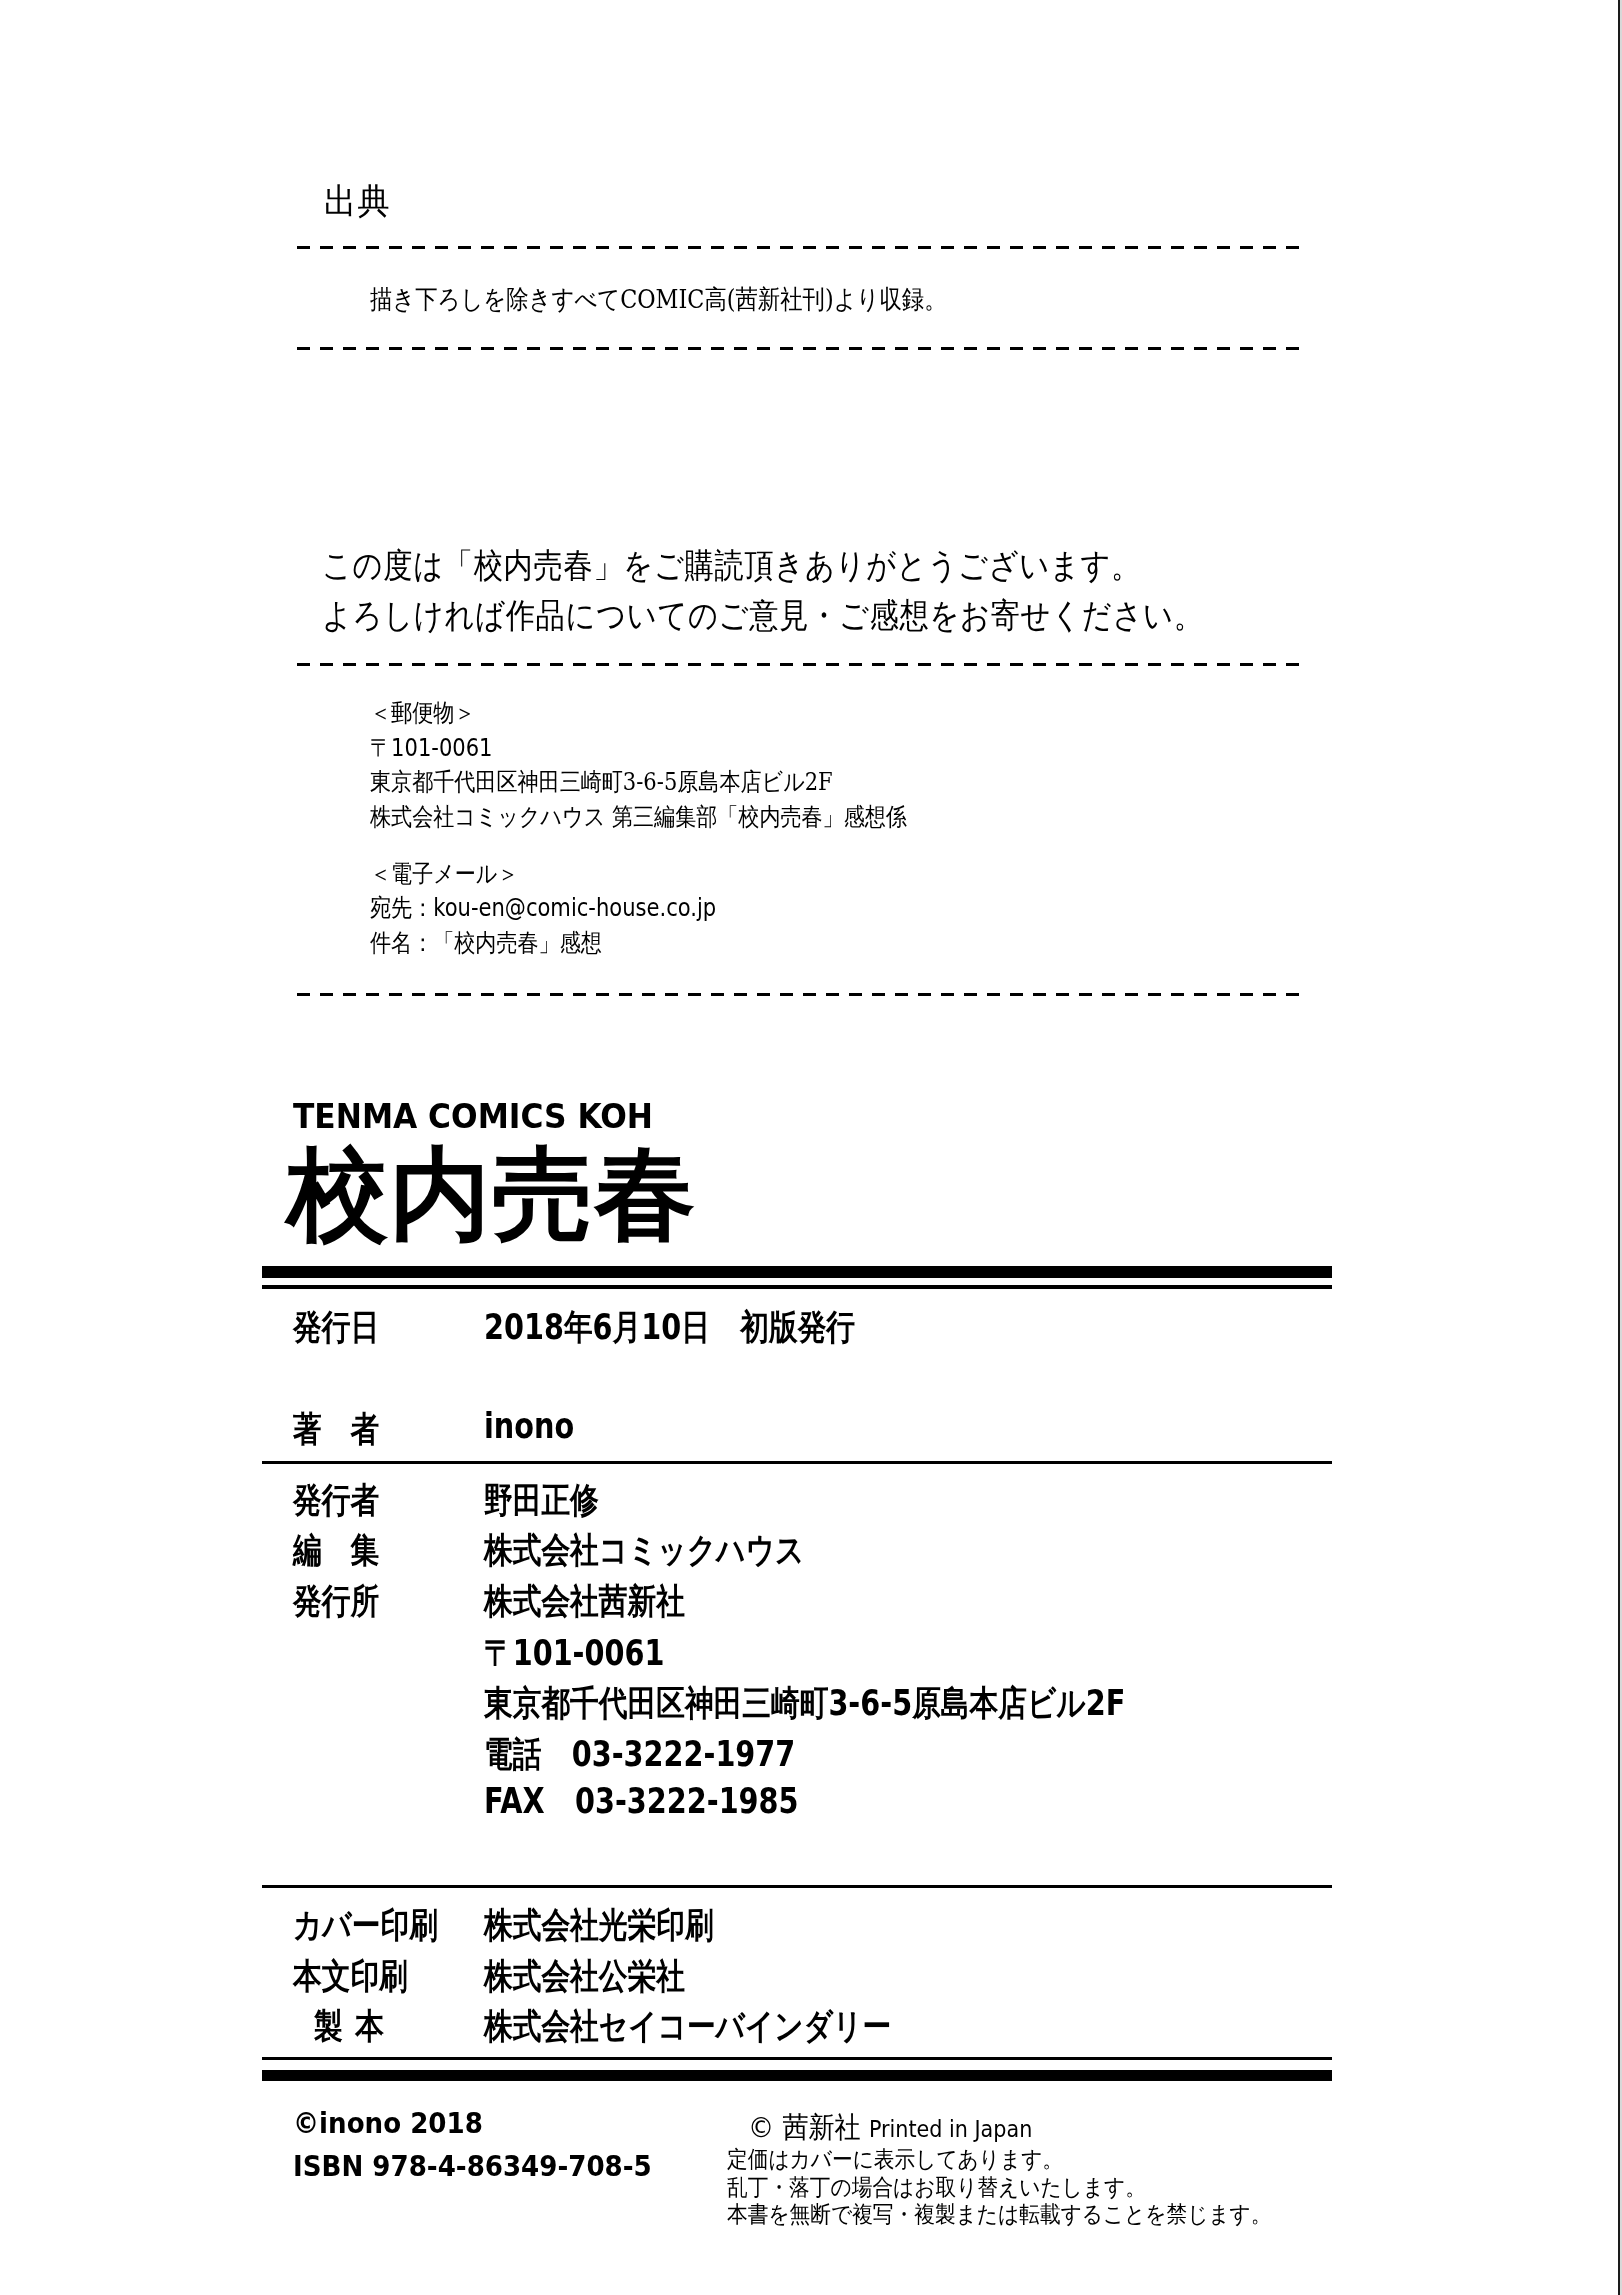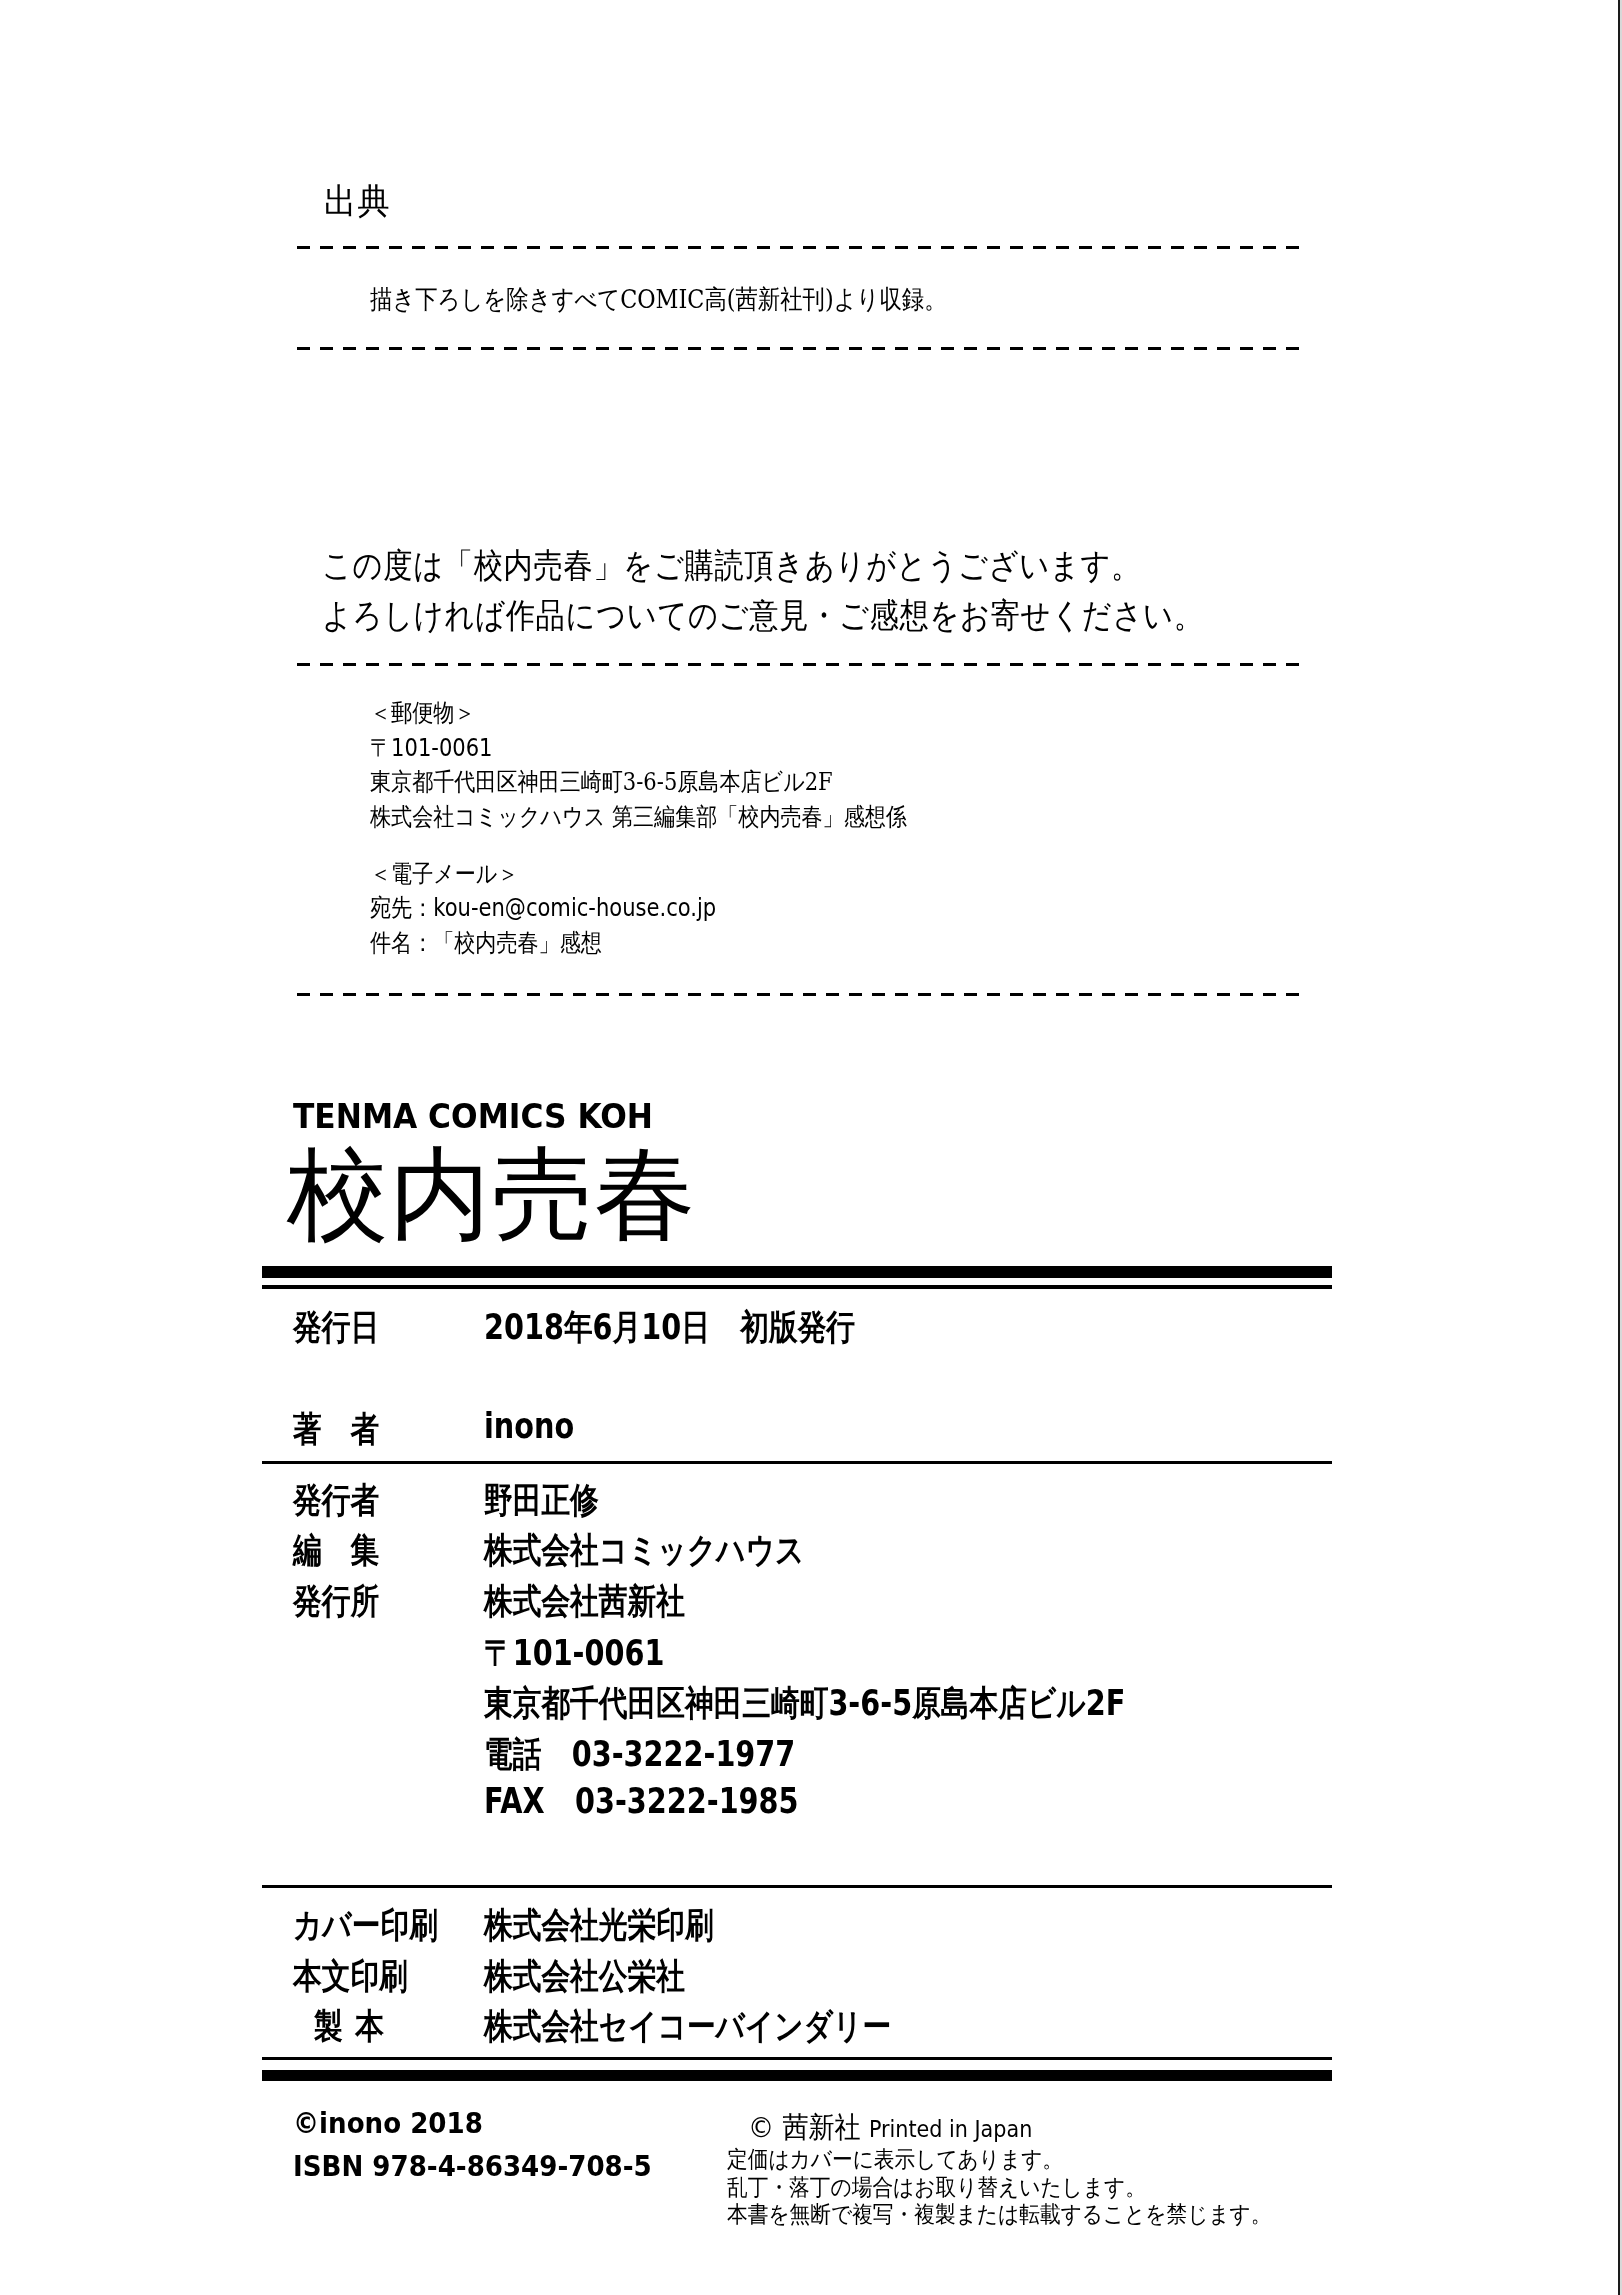--- a/index.html
+++ b/index.html
@@ -25,21 +25,21 @@
     .source-title { left: 324px; top: 178px; font-size: 35px; letter-spacing: 1.5px; transform: scaleX(0.92); transform-origin: left; }
     .source-text { left: 370px; top: 282px; font-size: 26px; transform: scaleX(0.86); transform-origin: left; }
 
     .thanks { left: 322px; font-size: 34px; transform: scaleX(0.86); transform-origin: left; letter-spacing: 0.8px; }
 
     .addr { left: 370px; font-size: 24.5px; transform: scaleX(0.86); transform-origin: left; }
     .addr .mixed-sans { font-family: "DejaVu Sans", "Liberation Sans", sans-serif; }
 
     
     .label-series { left: 293px; top: 1096px; font-size: 34px; font-weight: bold; transform: scaleX(0.92); transform-origin: left; }
-    .book-title { left: 287px; top: 1144px; font-size: 101px; font-weight: normal; letter-spacing: 1.5px; line-height: 1; }
+    .book-title { left: 287px; top: 1144px; font-size: 101px; font-weight: bold; letter-spacing: 1.5px; line-height: 1; }
 
     .row-label { left: 293px; font-size: 35px; font-weight: bold; transform: scaleX(0.82); transform-origin: left; }
     .row-value { left: 484px; font-size: 35px; font-weight: bold; transform: scaleX(0.82); transform-origin: left; }
     .spaced { letter-spacing: 35px; }
 
     .footer-left { left: 293px; font-size: 29px; font-weight: bold; transform: scaleX(0.9); transform-origin: left; }
     .footer-right { left: 748px; font-size: 23px; transform: scaleX(0.9); transform-origin: left; }
     .copyright-pub { left: 748px; top: 2108px; font-size: 29px; transform: scaleX(0.9); transform-origin: left; }
     .copyright-pub .pi { font-size: 23px; }
   </style>

